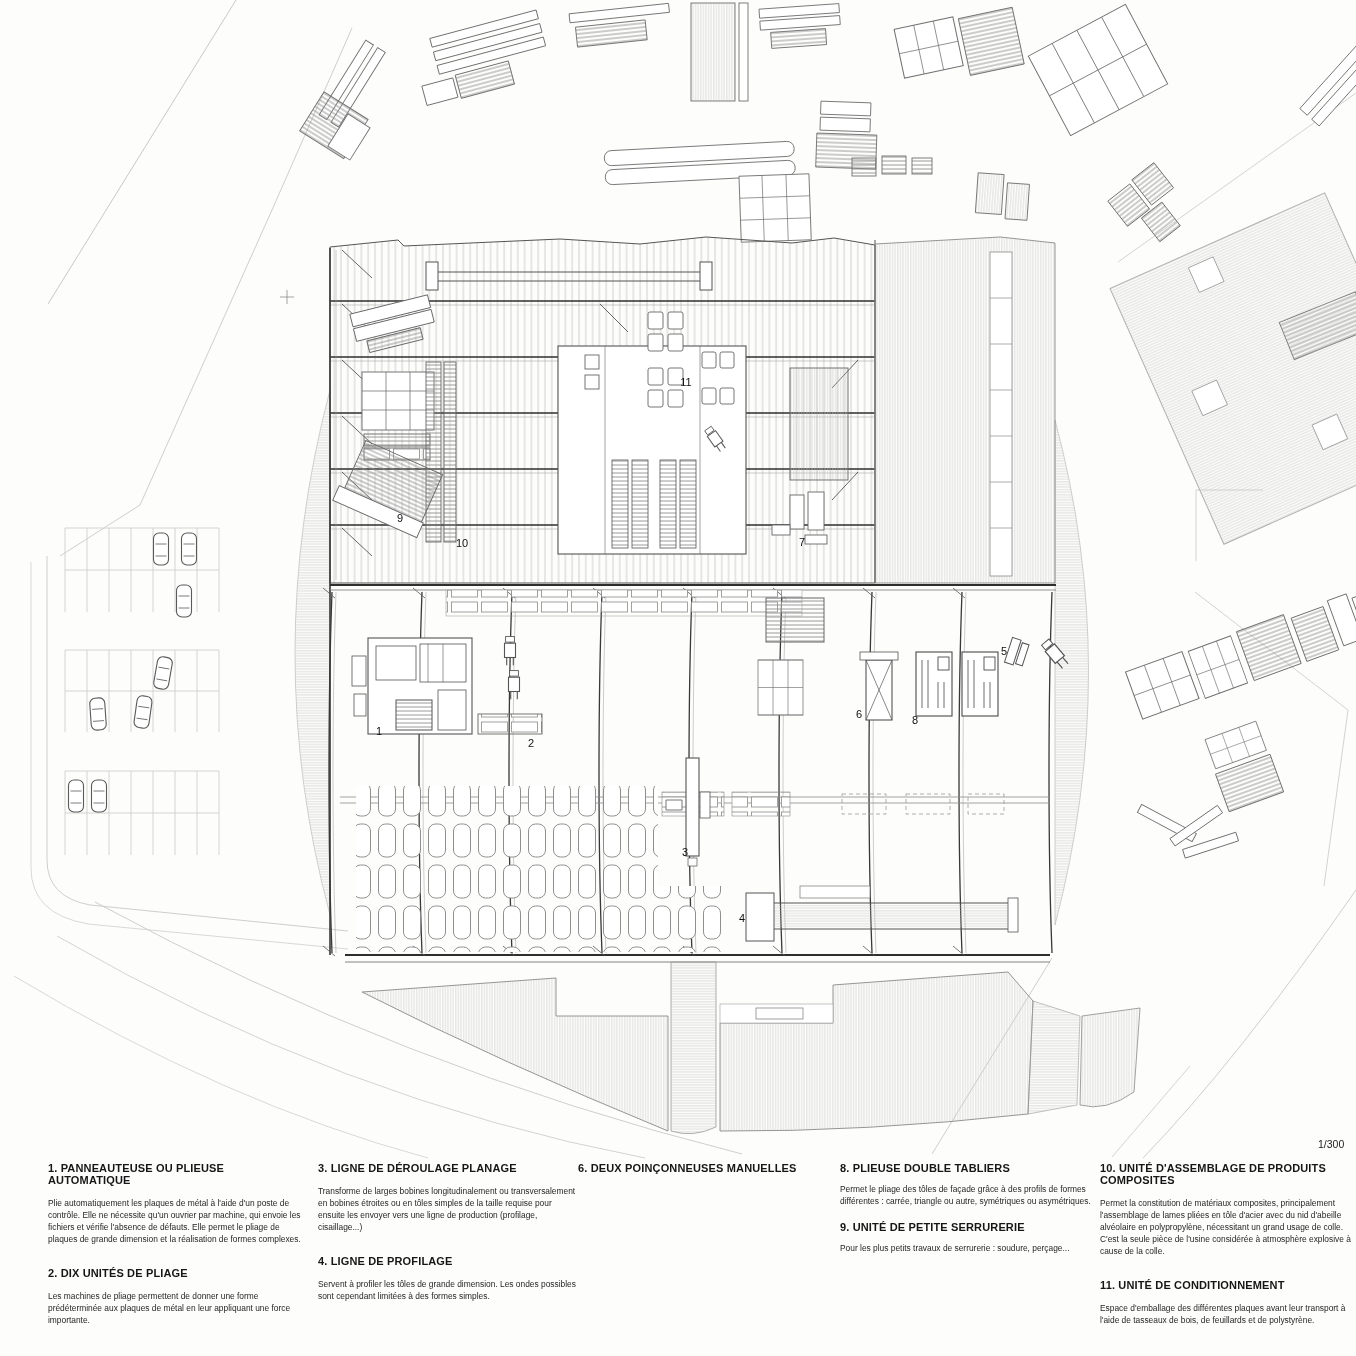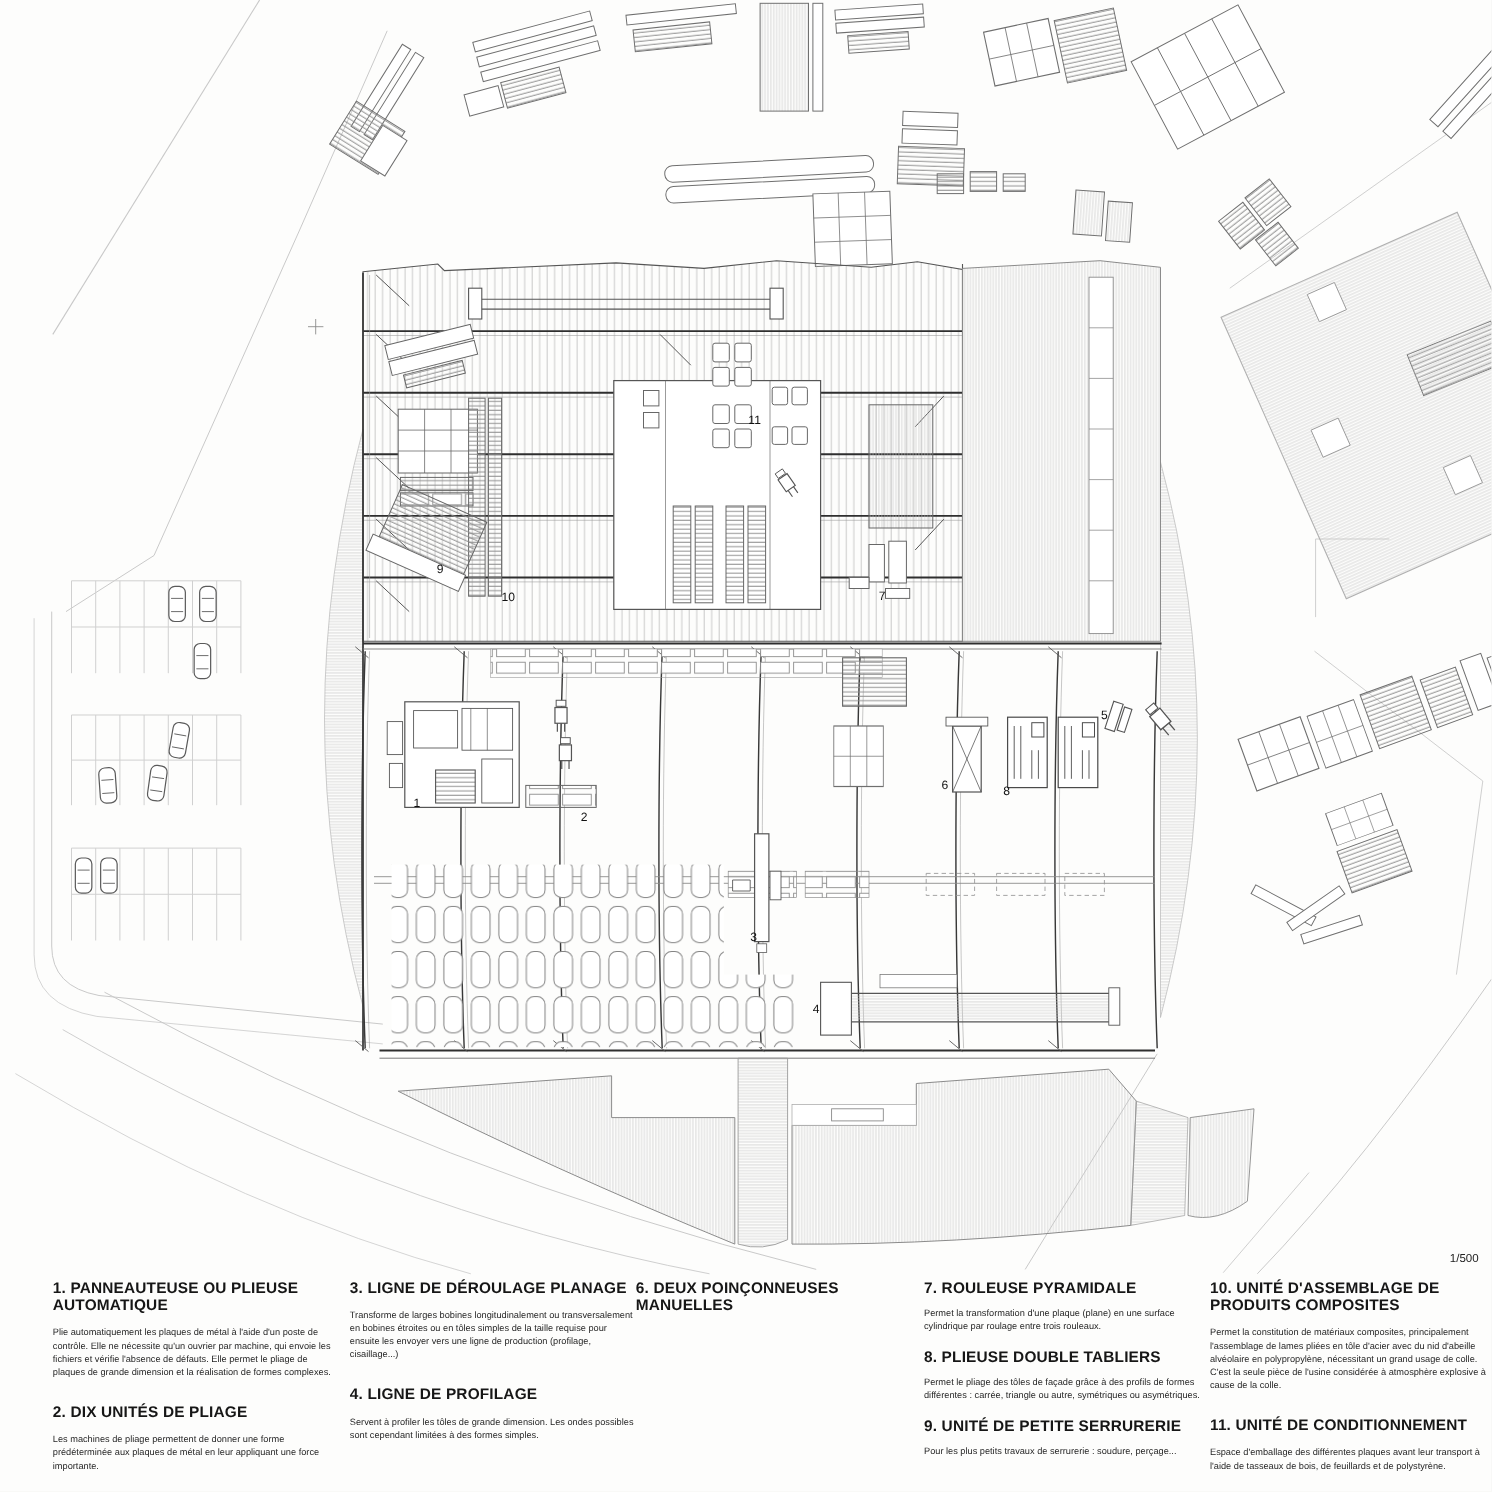--- a/index.html
+++ b/index.html
@@ -6,21 +6,21 @@
   .sheet{position:relative;width:1356px;height:1356px;background:#fdfdfc;overflow:hidden;
          font-family:"Liberation Sans","DejaVu Sans",sans-serif;color:#1c1c1c;}
   .sheet svg{position:absolute;left:0;top:0;}
   .marker{position:absolute;transform:translate(-50%,-50%);font-size:11px;color:#111;
           font-family:"Liberation Sans",sans-serif;}
   .scale-label{position:absolute;left:1318px;top:1138px;font-size:10.5px;color:#222;}
   .legend{position:absolute;left:48px;top:1162px;width:1308px;height:190px;}
   .col{position:absolute;top:0;width:258px;}
   .col-1{left:0}.col-2{left:270px}.col-3{left:530px}.col-4{left:792px}.col-5{left:1052px}
   .sec{margin:0 0 21px 0;}
-  .sec h3{margin:0 0 12px 0;font-size:14px;font-weight:700;letter-spacing:.15px;color:#161616;}
+  .sec h3{margin:0 0 12px 0;font-size:11px;font-weight:700;letter-spacing:.15px;color:#161616;}
   .sec p{margin:0;font-size:8.4px;line-height:1.42;color:#262626;}
   .col-4 .sec{margin-bottom:13px}
   .col-4 .sec h3{margin-bottom:10px}
 </style>
 </head>
 <body>
 
 <div class="sheet">
 
 <svg width="1356" height="1356" viewBox="0 0 1356 1356">
@@ -405,21 +405,21 @@
     <span class="marker" style="left:742px;top:918px">4</span>
     <span class="marker" style="left:1004px;top:651px">5</span>
     <span class="marker" style="left:859px;top:714px">6</span>
     <span class="marker" style="left:802px;top:542px">7</span>
     <span class="marker" style="left:915px;top:720px">8</span>
     <span class="marker" style="left:400px;top:518px">9</span>
     <span class="marker" style="left:462px;top:543px">10</span>
     <span class="marker" style="left:686px;top:382px">11</span>
   </div>
 
-  <div class="scale-label">1/500</div>
+  <div class="scale-label">1/300</div>
 
   <div class="legend">
     <div class="col col-1">
       <div class="sec">
         <h3>1. PANNEAUTEUSE OU PLIEUSE AUTOMATIQUE</h3>
         <p>Plie automatiquement les plaques de métal à l'aide d'un poste de contrôle. Elle ne nécessite qu'un ouvrier par machine, qui envoie les fichiers et vérifie l'absence de défauts. Elle permet le pliage de plaques de grande dimension et la réalisation de formes complexes.</p>
       </div>
       <div class="sec">
         <h3>2. DIX UNITÉS DE PLIAGE</h3>
         <p>Les machines de pliage permettent de donner une forme prédéterminée aux plaques de métal en leur appliquant une force importante.</p>
@@ -435,24 +435,20 @@
         <p>Servent à profiler les tôles de grande dimension. Les ondes possibles sont cependant limitées à des formes simples.</p>
       </div>
     </div>
     <div class="col col-3">
       <div class="sec">
         <h3>6. DEUX POINÇONNEUSES MANUELLES</h3>
       </div>
     </div>
     <div class="col col-4">
       <div class="sec">
-        <h3>7. ROULEUSE PYRAMIDALE</h3>
-        <p>Permet la transformation d'une plaque (plane) en une surface cylindrique par roulage entre trois rouleaux.</p>
-      </div>
-      <div class="sec">
         <h3>8. PLIEUSE DOUBLE TABLIERS</h3>
         <p>Permet le pliage des tôles de façade grâce à des profils de formes différentes : carrée, triangle ou autre, symétriques ou asymétriques.</p>
       </div>
       <div class="sec">
         <h3>9. UNITÉ DE PETITE SERRURERIE</h3>
         <p>Pour les plus petits travaux de serrurerie : soudure, perçage...</p>
       </div>
     </div>
     <div class="col col-5">
       <div class="sec">

